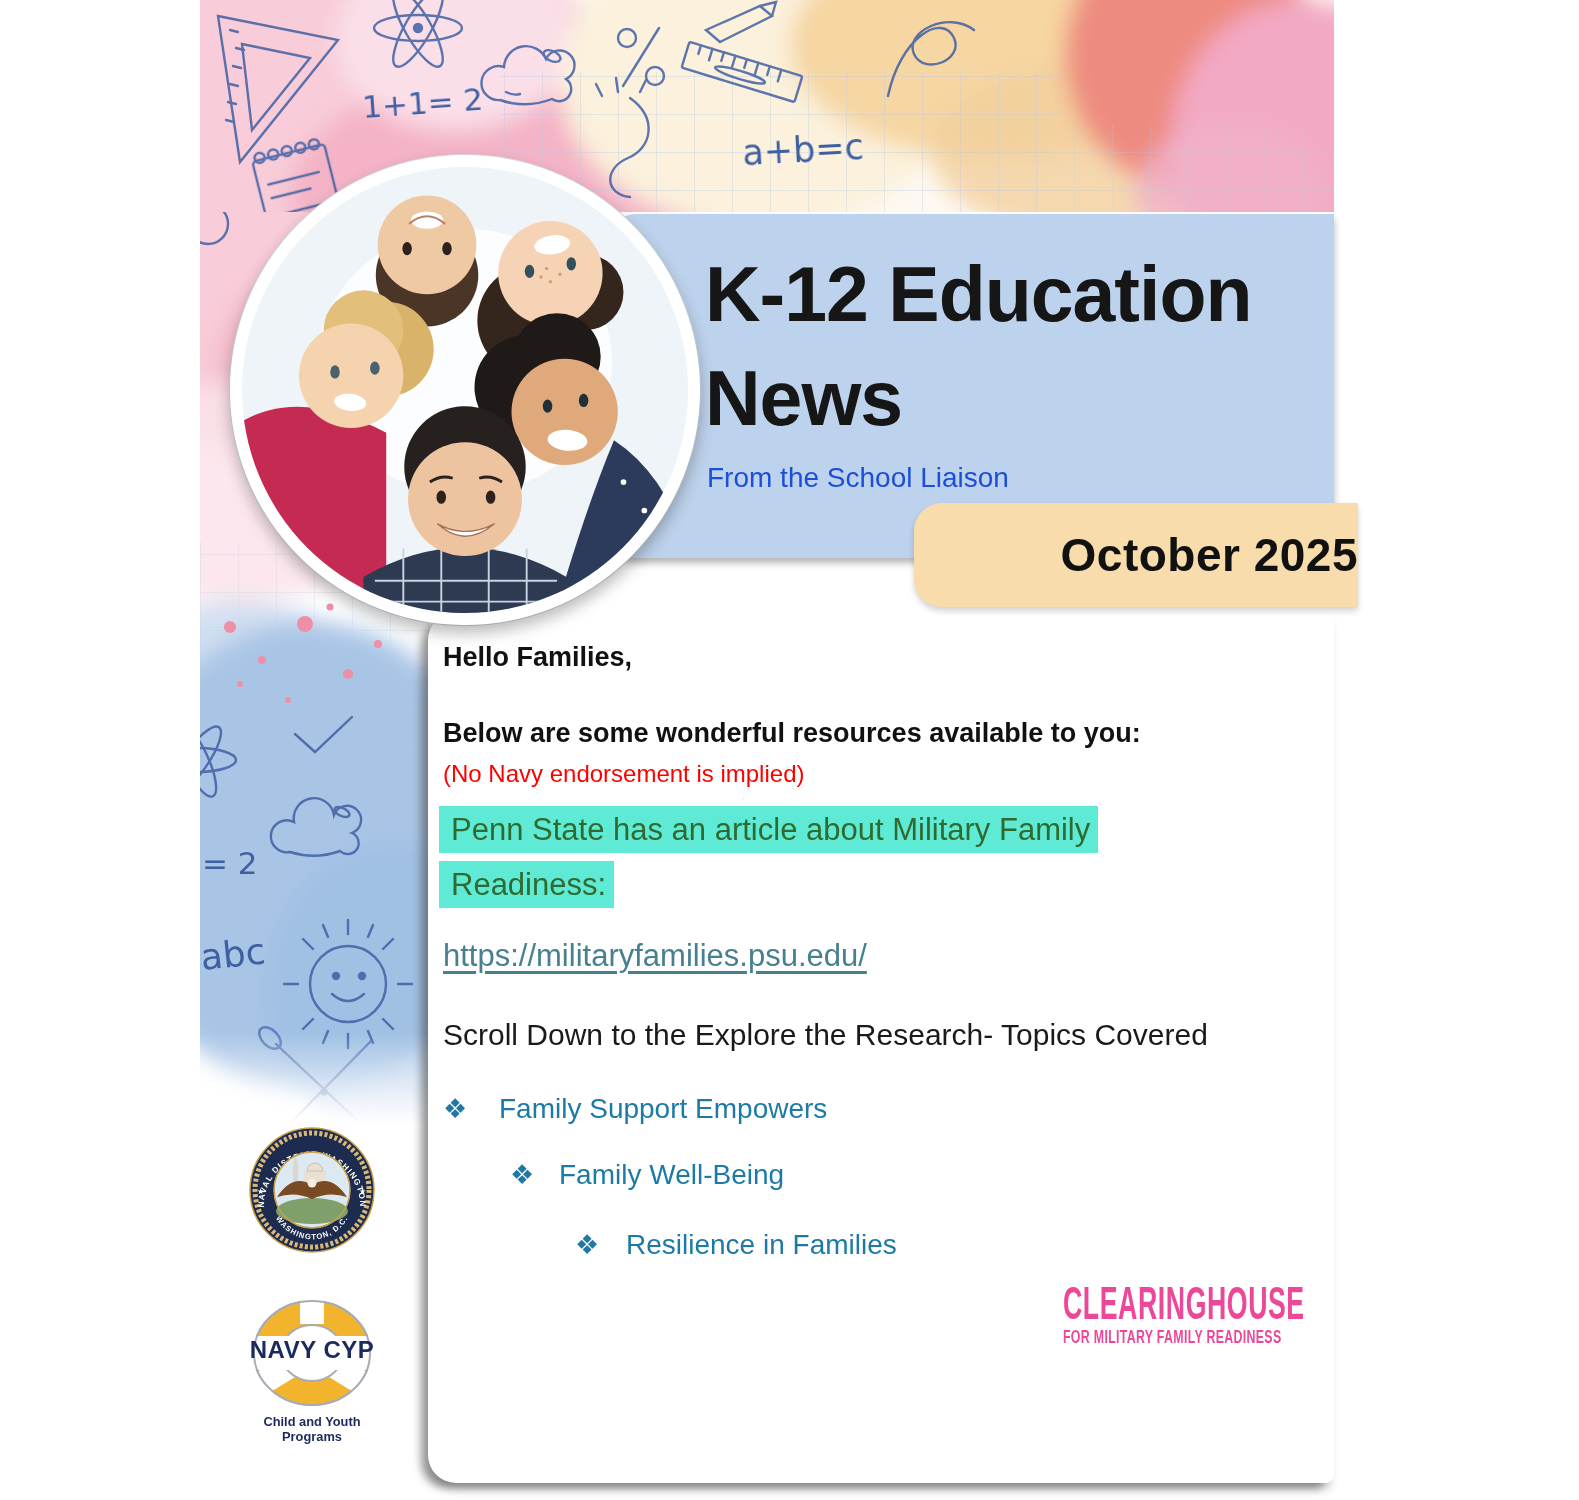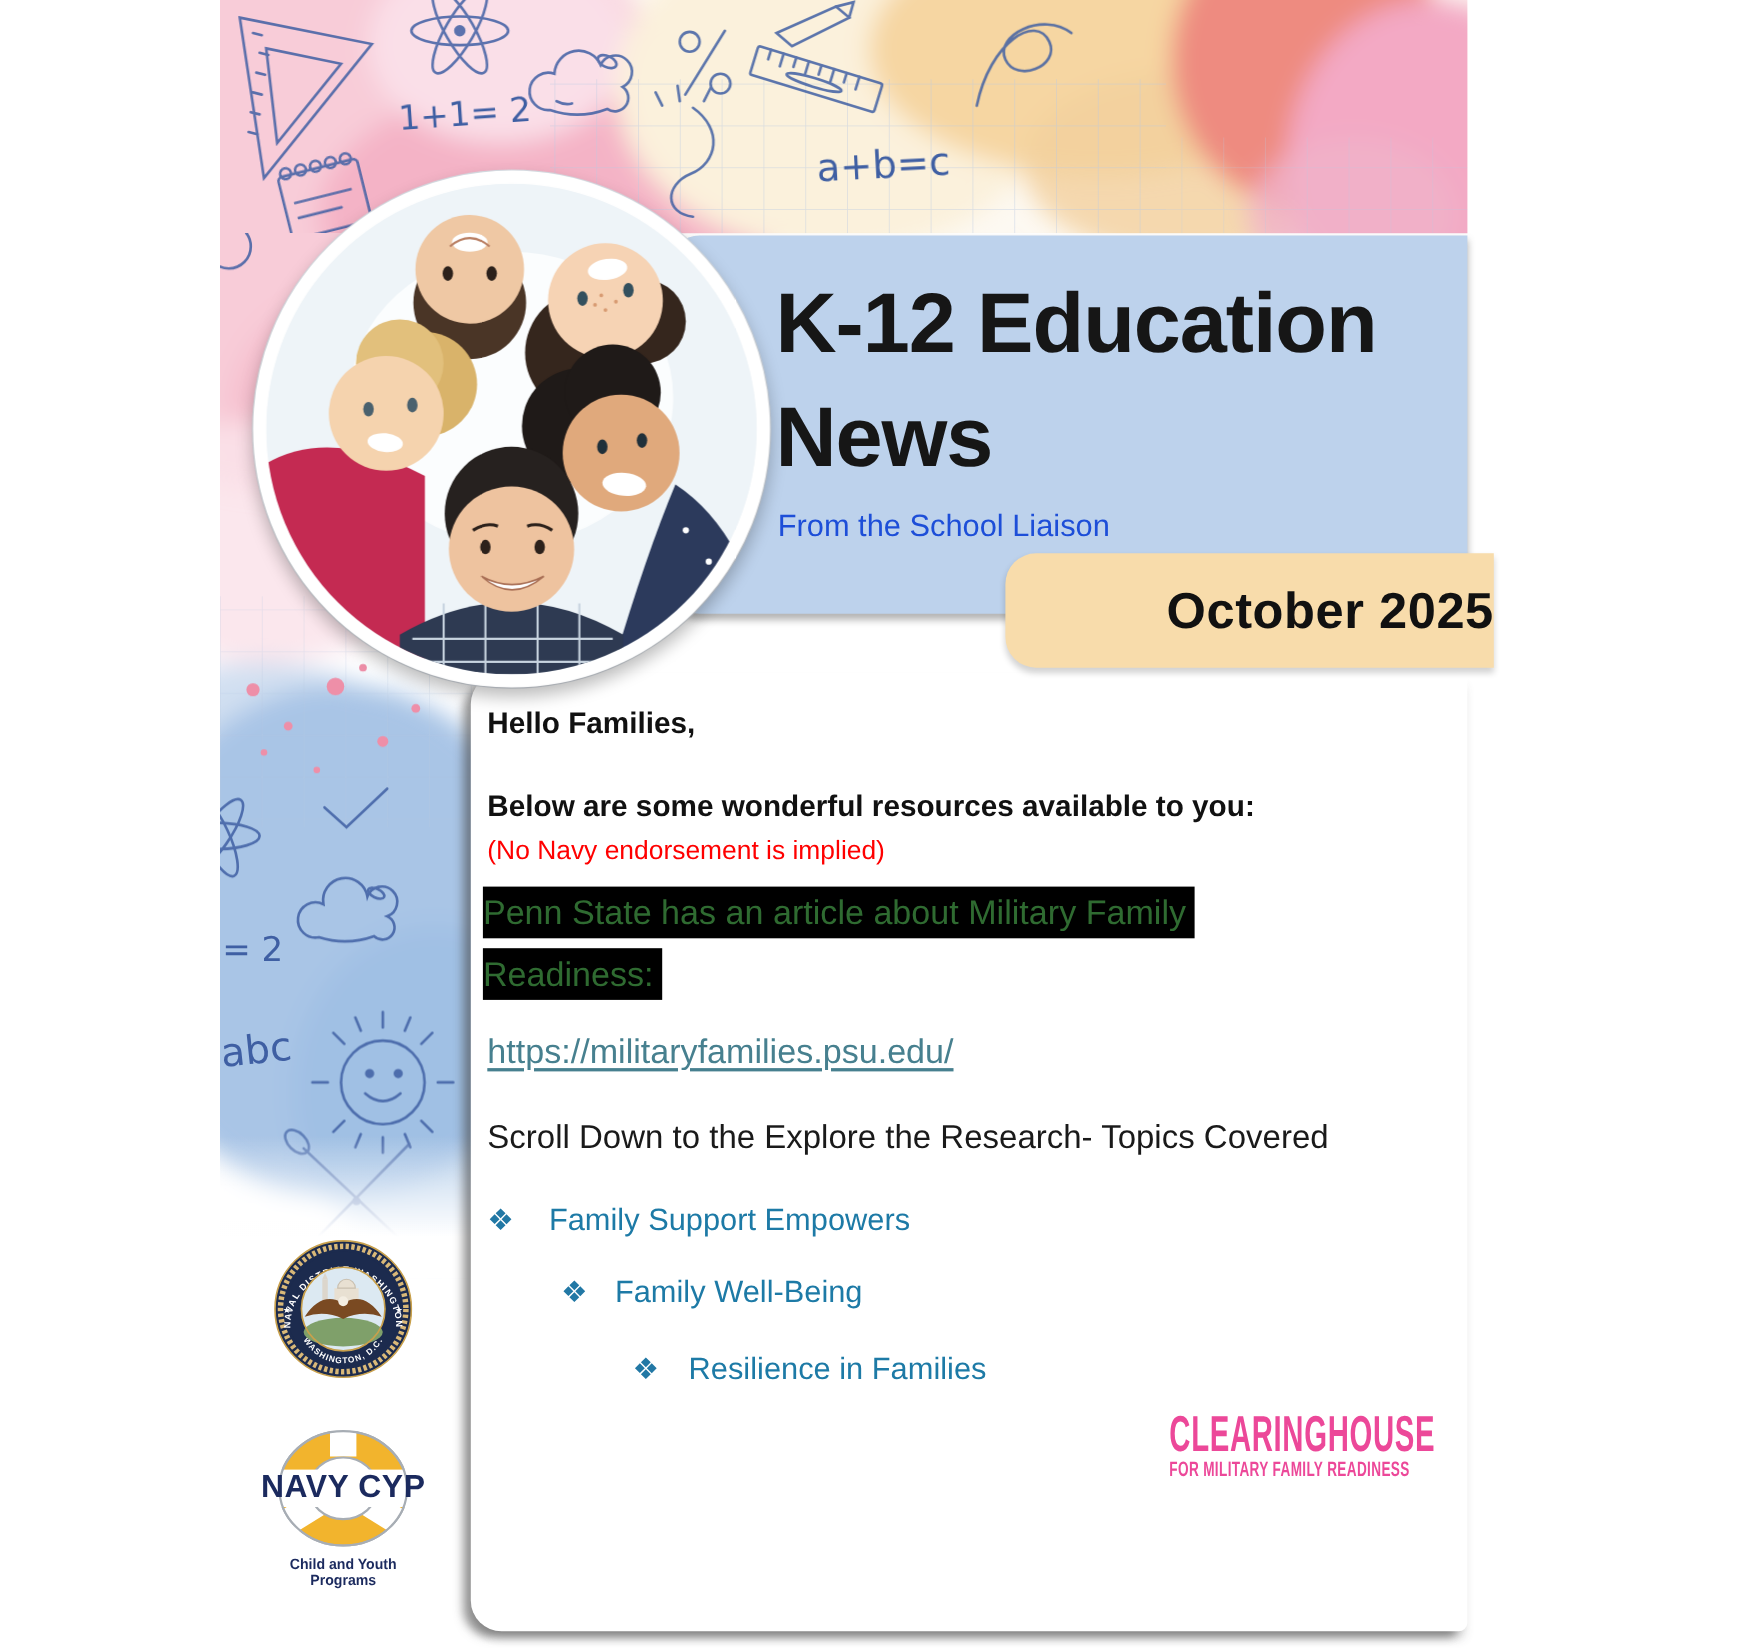--- a/index.html
+++ b/index.html
@@ -33,22 +33,22 @@
 
   
   .card{position:absolute;left:228px;top:612px;width:906px;height:871px;background:#fff;
         border-radius:28px 4px 8px 28px;z-index:2;
         box-shadow:-9px 7px 9px -2px rgba(70,70,70,.55),0 9px 10px -4px rgba(70,70,70,.30);}
   .card .abs{position:absolute;}
   .greeting{left:15px;top:30px;font-size:27px;font-weight:700;color:#111;}
   .intro{left:15px;top:106px;font-size:27px;font-weight:700;color:#111;}
   .disclaimer{left:15px;top:148px;font-size:24px;color:#ff0000;}
   .hl-wrap{left:11px;top:194px;width:800px;line-height:52px;}
-  .hl-line{display:inline-block;background:#000000;color:#2f6b31;font-size:31px;
-           line-height:47px;padding:0 8px 0 0;}
+  .hl-line{display:inline-block;background:#5eead4;color:#2f6b31;font-size:31px;
+           line-height:47px;padding:0 8px 0 12px;}
   .link{left:15px;top:326px;font-size:31px;color:#47808f;text-decoration:underline;
         text-underline-offset:5px;}
   .scroll-note{left:15px;top:406px;font-size:30px;color:#1a1a1a;}
   .bullet-row{position:absolute;font-size:28px;color:#1d7aa6;white-space:nowrap;}
   .bullet-row .marker{color:#2278a5;font-size:27px;font-family:"DejaVu Sans",sans-serif;}
   .b1{left:15px;top:481px;}  .b1 .label{margin-left:24px;}
   .b2{left:82px;top:547px;}  .b2 .label{margin-left:17px;}
   .b3{left:147px;top:617px;} .b3 .label{margin-left:19px;}
 
   
@@ -58,21 +58,21 @@
   .ch{position:absolute;left:635px;top:668px;color:#ec4899;}
   .ch1{font-size:46px;font-weight:700;line-height:1.02;letter-spacing:1px;
        transform:scaleX(.58);transform-origin:left top;white-space:nowrap;}
   .ch2{font-size:19px;font-weight:700;letter-spacing:.5px;margin-top:-1px;
        transform:scaleX(.65);transform-origin:left top;white-space:nowrap;}
 
   
   .seal{position:absolute;left:49px;top:1127px;width:126px;height:126px;z-index:3;}
   .cyp{position:absolute;left:28px;top:1296px;width:168px;z-index:3;text-align:center;}
   .cyp-ring{display:block;margin:0 auto;}
-  .cyp-name{position:absolute;left:0;top:40px;width:100%;font-size:29px;font-weight:700;
+  .cyp-name{position:absolute;left:0;top:40px;width:100%;font-size:24px;font-weight:700;
             color:#1b2a5e;letter-spacing:.5px;}
   .cyp-tag{position:absolute;left:0;top:118px;width:100%;font-size:13.5px;font-weight:700;
            color:#1b2a5e;transform:scaleX(.95);}
   .dtext{fill:#3f5fa3;font-family:"DejaVu Sans",sans-serif;}
 </style>
 </head>
 <body>
 
 <div class="doc">
 

